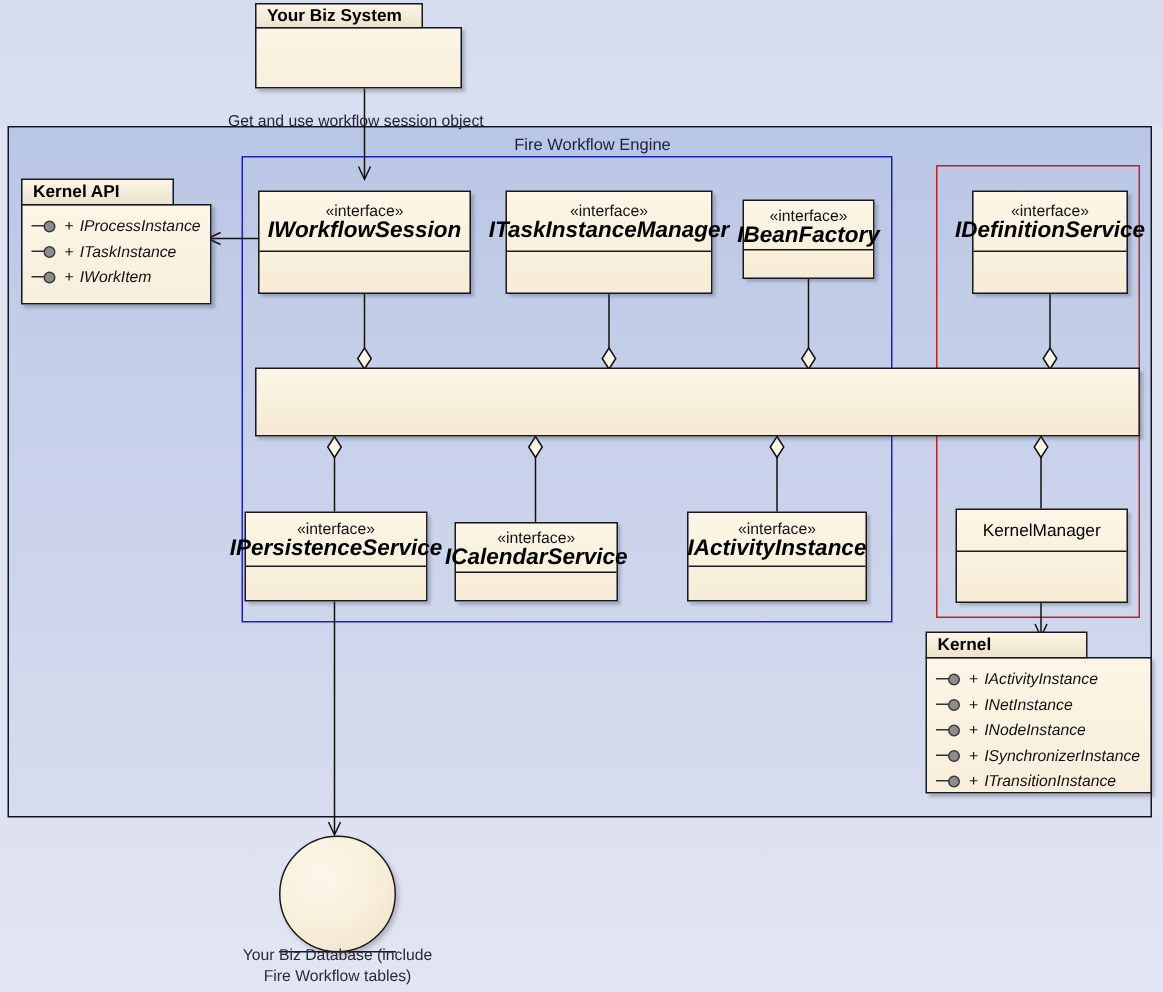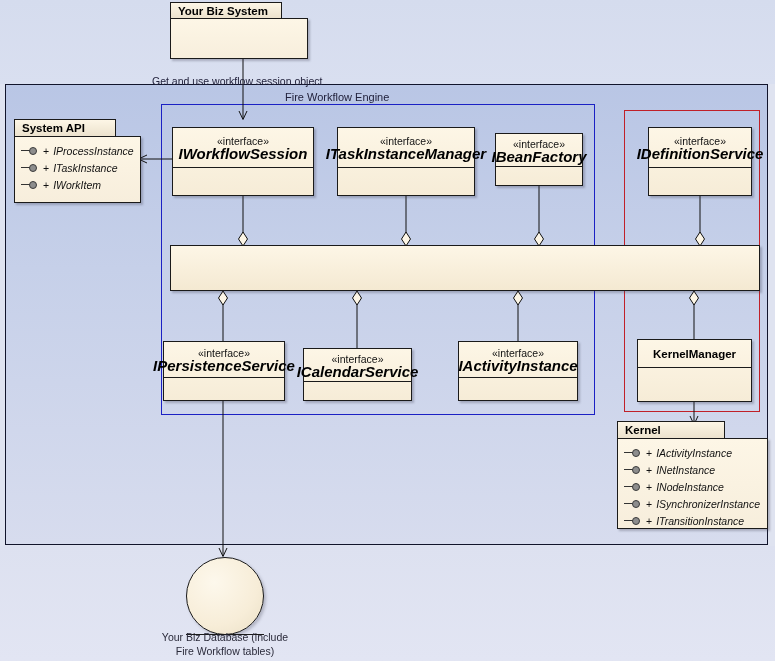--- a/index.html
+++ b/index.html
@@ -21,37 +21,37 @@
   
   .outer-frame{position:absolute;left:5px;top:84px;width:763px;height:461px;
     border:1px solid #11142b;
     background:linear-gradient(180deg,#b9c6e5 0%,#c6d0e9 40%,#d7dcee 100%);
     box-sizing:border-box;}
 
   
   .engine-frame{position:absolute;left:161px;top:104px;width:434px;height:311px;
     border:1px solid #1b21c4;box-sizing:border-box;background:transparent;}
   .engine-label{position:absolute;left:285px;top:91px;width:220px;
-    text-align:left;font-size:11px;color:#22223c;}
+    text-align:center;font-size:11px;color:#22223c;}
 
   
   .kernel-frame{position:absolute;left:624px;top:110px;width:136px;height:302px;
     border:1px solid #c02028;box-sizing:border-box;background:transparent;}
 
   
   .uml{position:absolute;box-sizing:border-box;border:1px solid #1a1a1a;
     background:linear-gradient(180deg,#fdf6e6 0%,#f6ecd7 100%);
     box-shadow:2px 2px 2px rgba(60,60,80,.30);}
   .uml .hd{box-sizing:border-box;border-bottom:1px solid #1a1a1a;
     display:flex;flex-direction:column;align-items:center;justify-content:center;
     padding:3px 2px;}
   .uml .body{box-sizing:border-box;}
   .stereo{font-size:10.5px;color:#111;line-height:12px;}
   .iname{font-size:15px;font-weight:bold;font-style:italic;color:#000;line-height:13px;}
-  .cname{font-size:11.5px;font-weight:bold;color:#000;line-height:14px;}
+  .cname{font-size:11.5px;font-weight:normal;color:#000;line-height:14px;}
 
   
   .ctx{position:absolute;left:170px;top:245px;width:590px;height:46px;box-sizing:border-box;
     border:1px solid #1a1a1a;
     background:linear-gradient(180deg,#fdf6e6 0%,#f4e9d2 100%);
     box-shadow:2px 2px 2px rgba(60,60,80,.30);}
   .ctx .hd{height:26px;border-bottom:1px solid #1a1a1a;display:flex;align-items:center;justify-content:center;}
   .ctx .ctxname{font-size:11.5px;color:#000;}
 
   
@@ -147,21 +147,21 @@
   </svg>
 
   <div class="pkg" style="left:170px;top:2px;width:140px;height:46px;">
     <div class="tab" style="width:112px;height:17px;">Your Biz System</div>
     <div class="pbody" style="top:16px;width:138px;height:41px;"></div>
   </div>
 
   <div class="free-label" style="left:152px;top:75px;">Get and use workflow session object</div>
 
   <div class="pkg" style="left:14px;top:119px;width:128px;height:84px;">
-    <div class="tab" style="width:102px;height:18px;">System API</div>
+    <div class="tab" style="width:102px;height:18px;">Kernel API</div>
     <div class="pbody" style="top:17px;width:127px;height:67px;">
       <div class="ifrow">
         <span class="lolli">
             <span class="stick"></span>
             <span class="ball"></span>
           </span>
         <span class="plus">+</span>
         <span>IProcessInstance</span>
       </div>
       <div class="ifrow">

